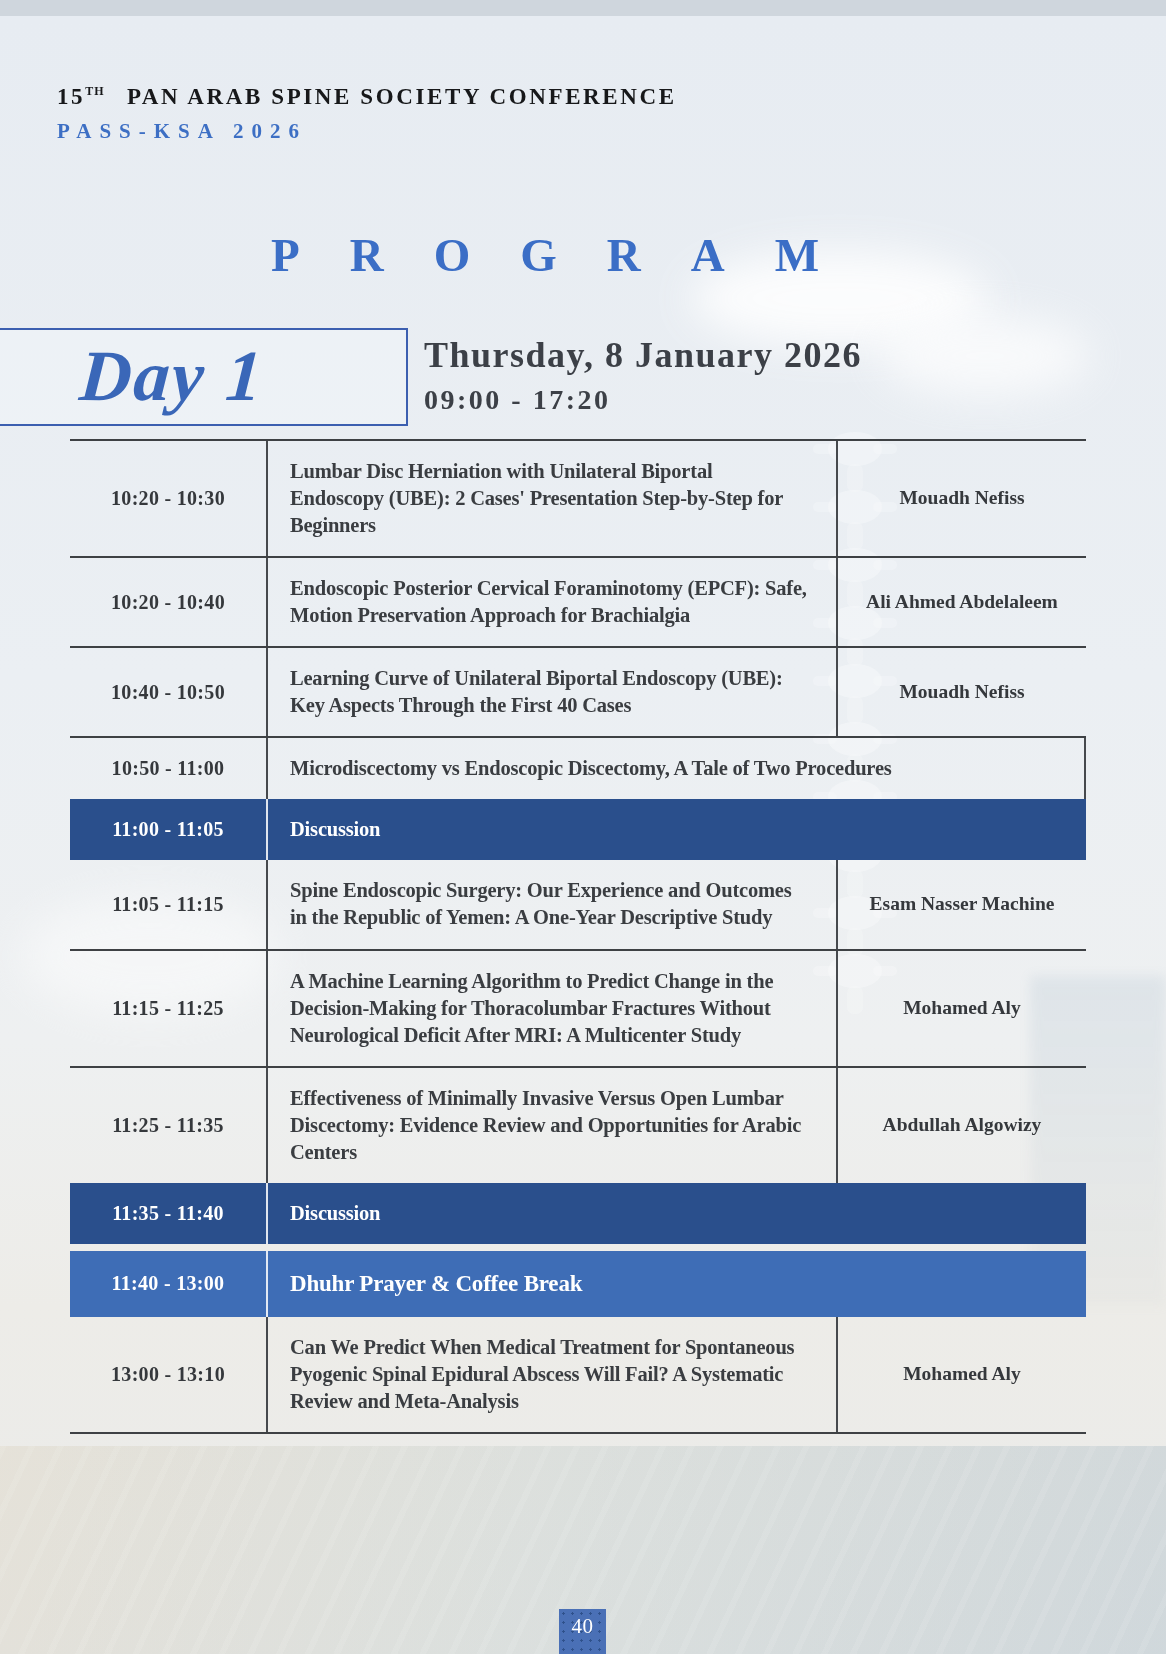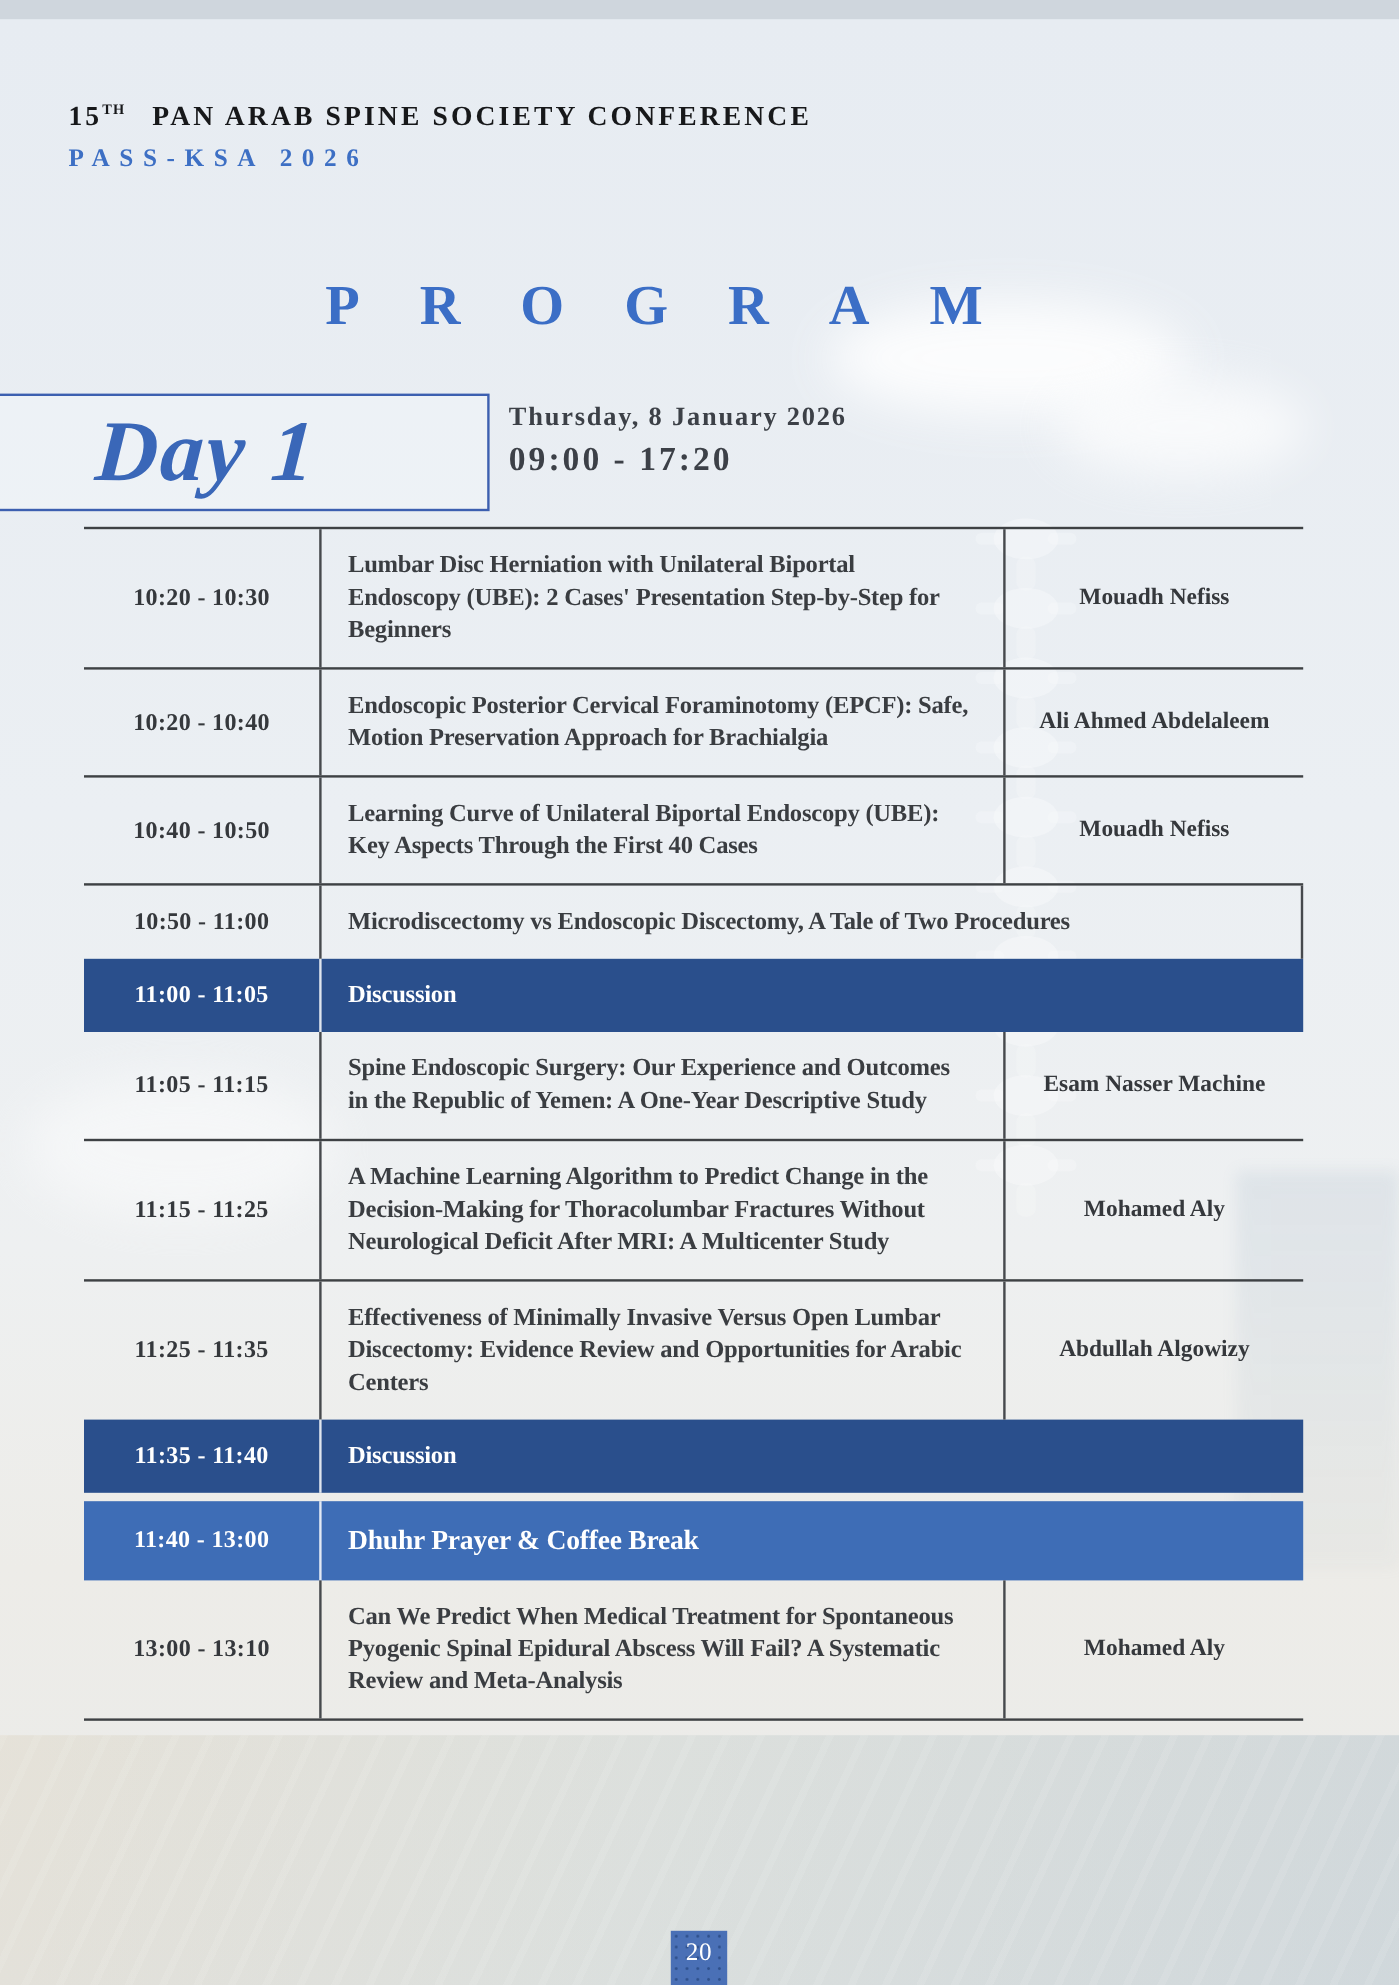--- a/index.html
+++ b/index.html
@@ -44,21 +44,21 @@
     position:absolute;left:-4px;top:312px;width:408px;height:94px;
     border:2px solid #3c5fb0;background:rgba(250,252,255,.30);
     display:flex;align-items:center;
   }
   .day-label{
     padding-left:82px;margin-top:-2px;
     font-size:72px;font-weight:bold;font-style:italic;color:#3a67b8;letter-spacing:2px;
     transform:skewX(-4deg);
   }
   .date-block{position:absolute;left:424px;top:318px;}
-  .date-line{font-size:22px;font-weight:bold;color:#3c4047;letter-spacing:1.5px;}
+  .date-line{font-size:36px;font-weight:bold;color:#3c4047;letter-spacing:1.5px;}
   .time-line{margin-top:8px;font-size:28px;font-weight:bold;color:#3c4047;letter-spacing:2.5px;}
   
   .schedule{position:absolute;left:70px;top:423px;width:1016px;}
   .row{display:flex;align-items:stretch;}
   .row.bt{border-top:2px solid #3e4144;}
   .row.bb{border-bottom:2px solid #3e4144;}
   .cell{display:flex;align-items:center;box-sizing:border-box;}
   .cell.time{width:196px;justify-content:center;text-align:center;padding:17px 8px;
     font-size:20px;font-weight:bold;color:#35383c;letter-spacing:.3px;white-space:nowrap;}
   .cell.title{flex:1;padding:17px 26px 17px 22px;
@@ -204,16 +204,16 @@
         <div class="cell title span">Dhuhr Prayer &amp; Coffee Break</div>
       </div>
       <div class="row session bb">
         <div class="cell time">13:00 - 13:10</div>
         <div class="cell title">Can We Predict When Medical Treatment for Spontaneous Pyogenic Spinal Epidural Abscess Will Fail? A Systematic Review and Meta-Analysis</div>
         <div class="cell presenter">Mohamed Aly</div>
       </div>
     </div>
 
   <div class="page-num-box">
-    <span>20</span>
+    <span>40</span>
   </div>
 
 </div>
 
 </body></html>

